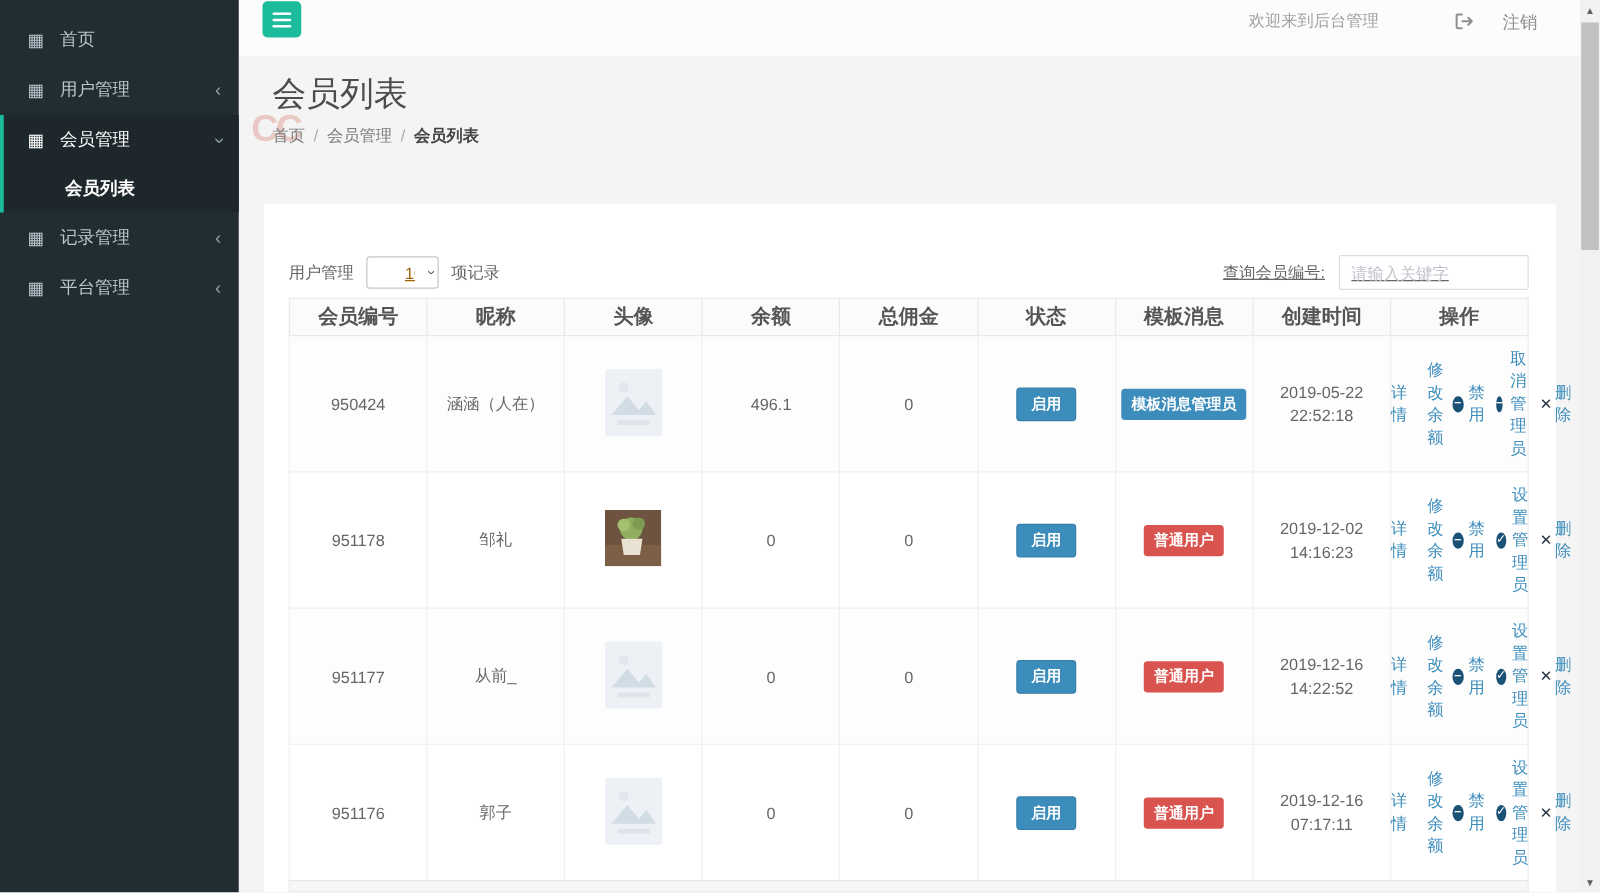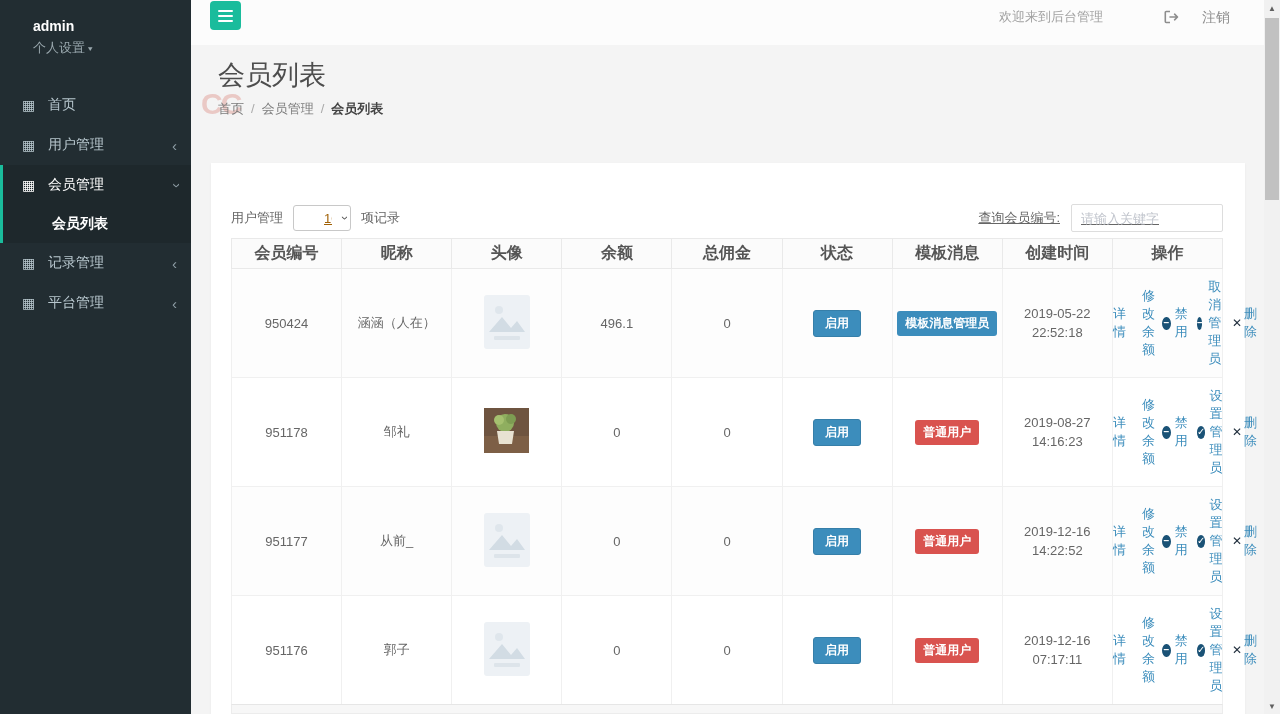--- a/index.html
+++ b/index.html
@@ -90,26 +90,20 @@
   .scrollbar{position:absolute;right:0;top:0;width:16px;height:714px;background:#f1f1f1;z-index:9;}
   .sb-arrow{position:absolute;left:0;width:16px;height:16px;color:#606060;font-size:8px;
        display:flex;align-items:center;justify-content:center;cursor:pointer;}
   .sb-up{top:0;} .sb-down{bottom:0;}
   .sb-thumb{position:absolute;left:1px;top:18px;width:14px;height:182px;background:#c1c1c1;cursor:pointer;}
 </style>
 </head>
 <body>
 
 <aside class="sidebar">
-  <div class="side-user">
-    <div class="uname">admin</div>
-    <div class="usettings">
-      <span>个人设置</span><span class="caret">▾</span>
-    </div>
-  </div>
   <nav class="nav" id="side-nav">
       <div class="nav-block">
         <div class="nav-row">
           <span class="nav-icon">▦</span>
           <span class="nav-label">首页</span>
         </div>
       </div>
       <div class="nav-block">
         <div class="nav-row">
           <span class="nav-icon">▦</span>
@@ -244,21 +238,21 @@
                   <circle cx="21" cy="15" r="9" fill="#8fae5f"></circle>
                   <circle cx="15" cy="12" r="5" fill="#a5c06f"></circle>
                   <circle cx="27" cy="11" r="5" fill="#7d9c52"></circle>
                   <path d="M13 23 h17 l-2 13 h-13 Z" fill="#e8e2d2"></path>
                 </svg></span></td>
             <td>0</td>
             <td>0</td>
             <td><span class="btn-status">启用</span></td>
             <td><span class="badge red">普通用户</span></td>
             <td class="created">
-              <div>2019-08-27</div>
+              <div>2019-12-02</div>
               <div>14:16:23</div>
             </td>
             <td>
               <div class="actions">
                 <div class="act-line1">
                   <span class="act-link">
                     <span>详情</span>
                   </span>
                   <span class="act-link">
                     <span>修改余额</span>

